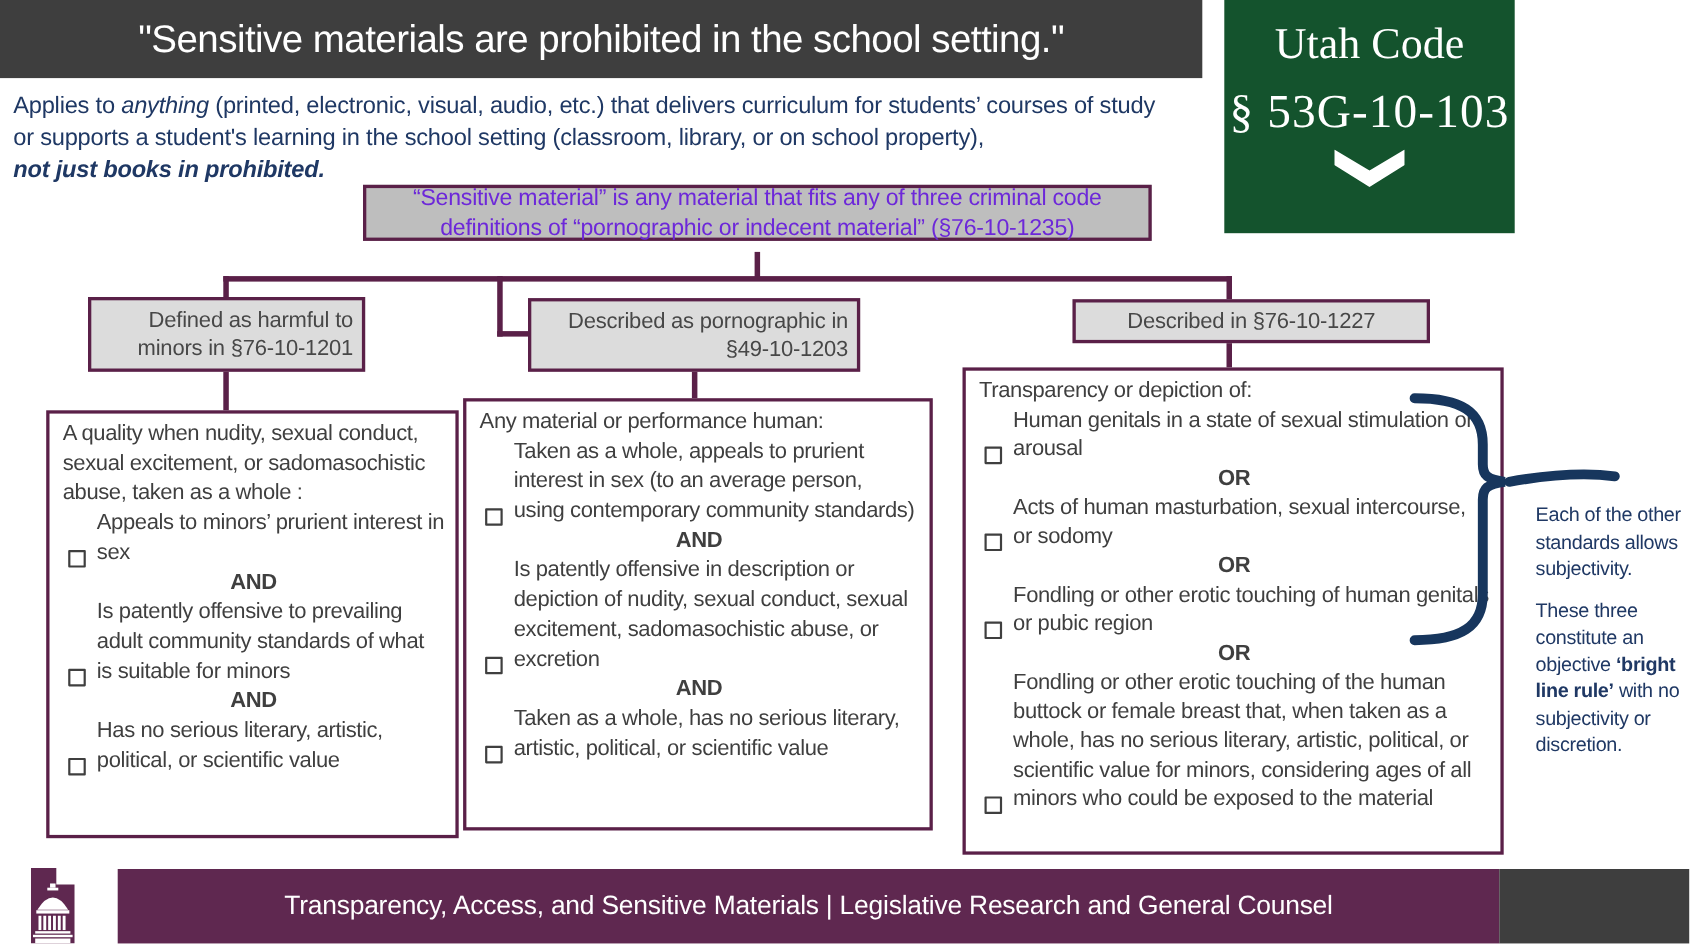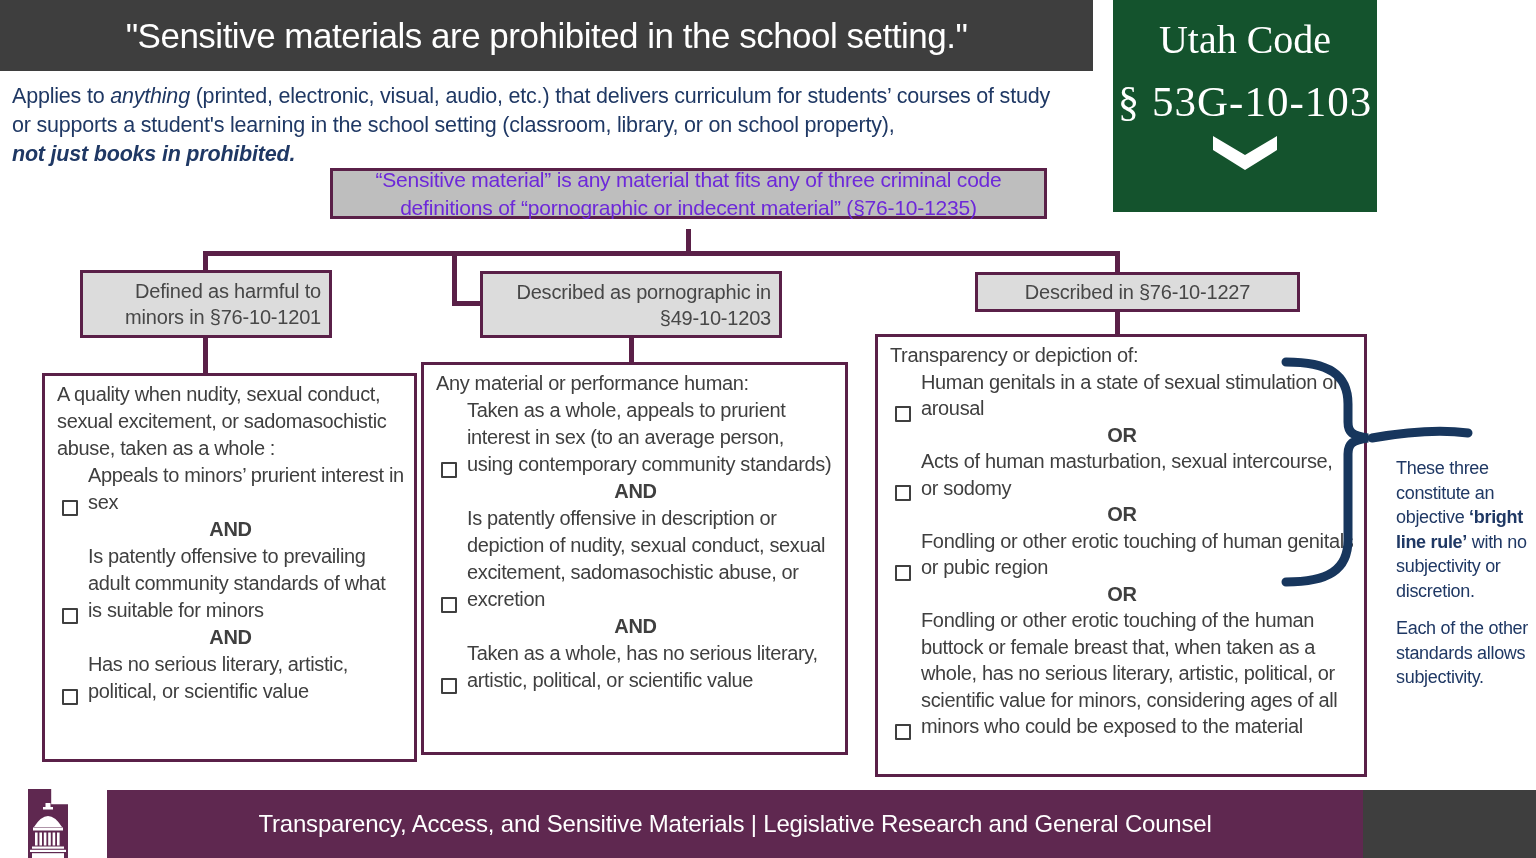--- a/index.html
+++ b/index.html
@@ -199,22 +199,22 @@
   </div>
 
   <div class="brace-svg">
     <svg width="200" height="240" viewBox="0 0 200 240" fill="none">
       <path d="M 10 10 C 52 10, 72 22, 72 52 L 72 70 C 72 80, 76 84, 92 86 C 76 88, 72 92, 72 102 L 72 188 C 72 218, 52 230, 10 230" stroke="#17365d" stroke-width="9" stroke-linecap="round" fill="none"></path>
       <path d="M 96 86 C 130 80, 162 77, 192 81" stroke="#17365d" stroke-width="9" stroke-linecap="round" fill="none"></path>
     </svg>
   </div>
 
   <div class="annotation">
+    <p>Each of the other standards allows subjectivity.</p>
     <p><span>These three constitute an objective </span><b>‘bright line rule’</b><span> with no subjectivity or discretion.</span></p>
-    <p>Each of the other standards allows subjectivity.</p>
   </div>
 
   <div class="footer-bar">
     <div class="footer-text">Transparency, Access, and Sensitive Materials | Legislative Research and General Counsel</div>
   </div>
   <div class="footer-corner"></div>
   <div class="logo">
     <svg width="40" height="55" viewBox="0 0 40 55">
       <g fill="#ffffff">
         <rect x="17.5" y="0" width="5" height="4"></rect>

